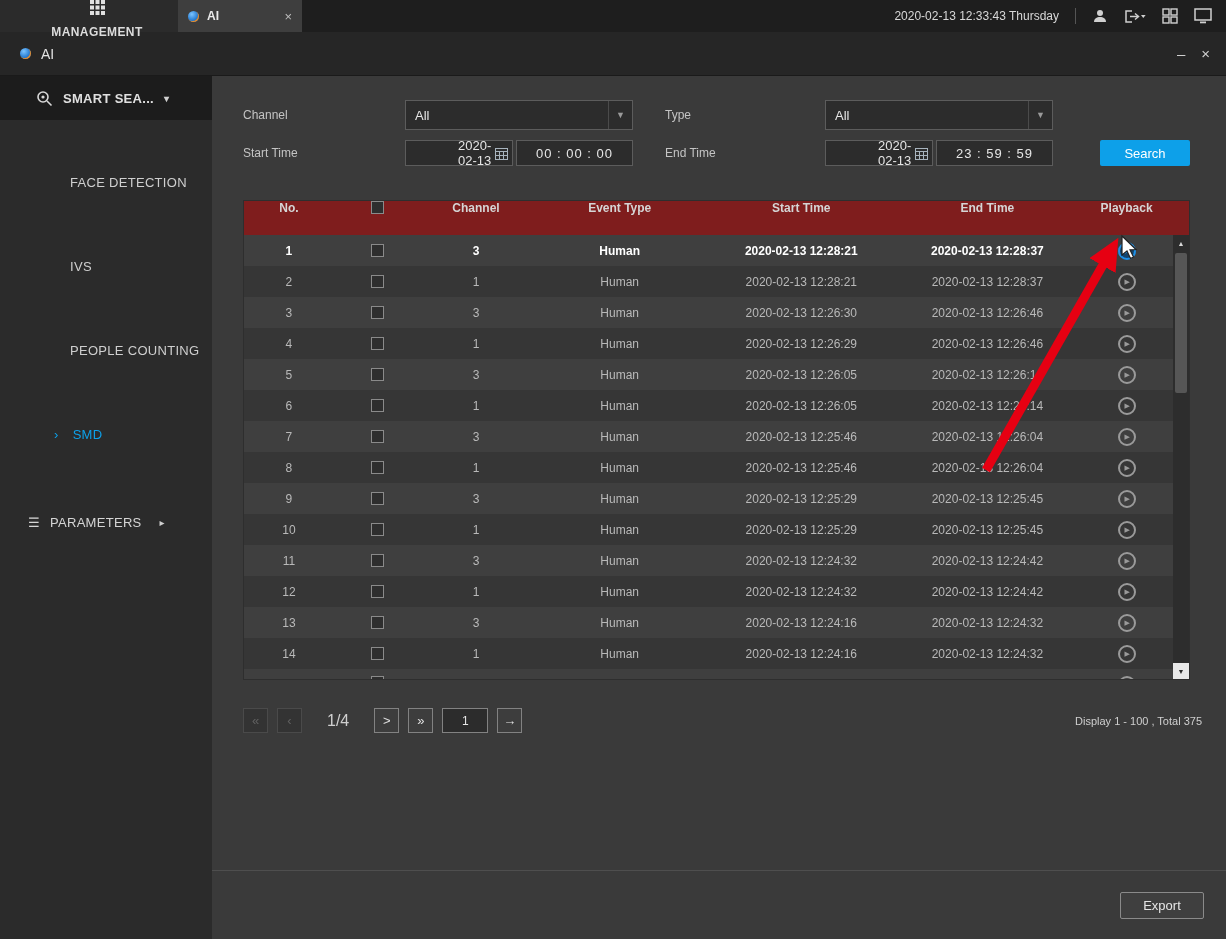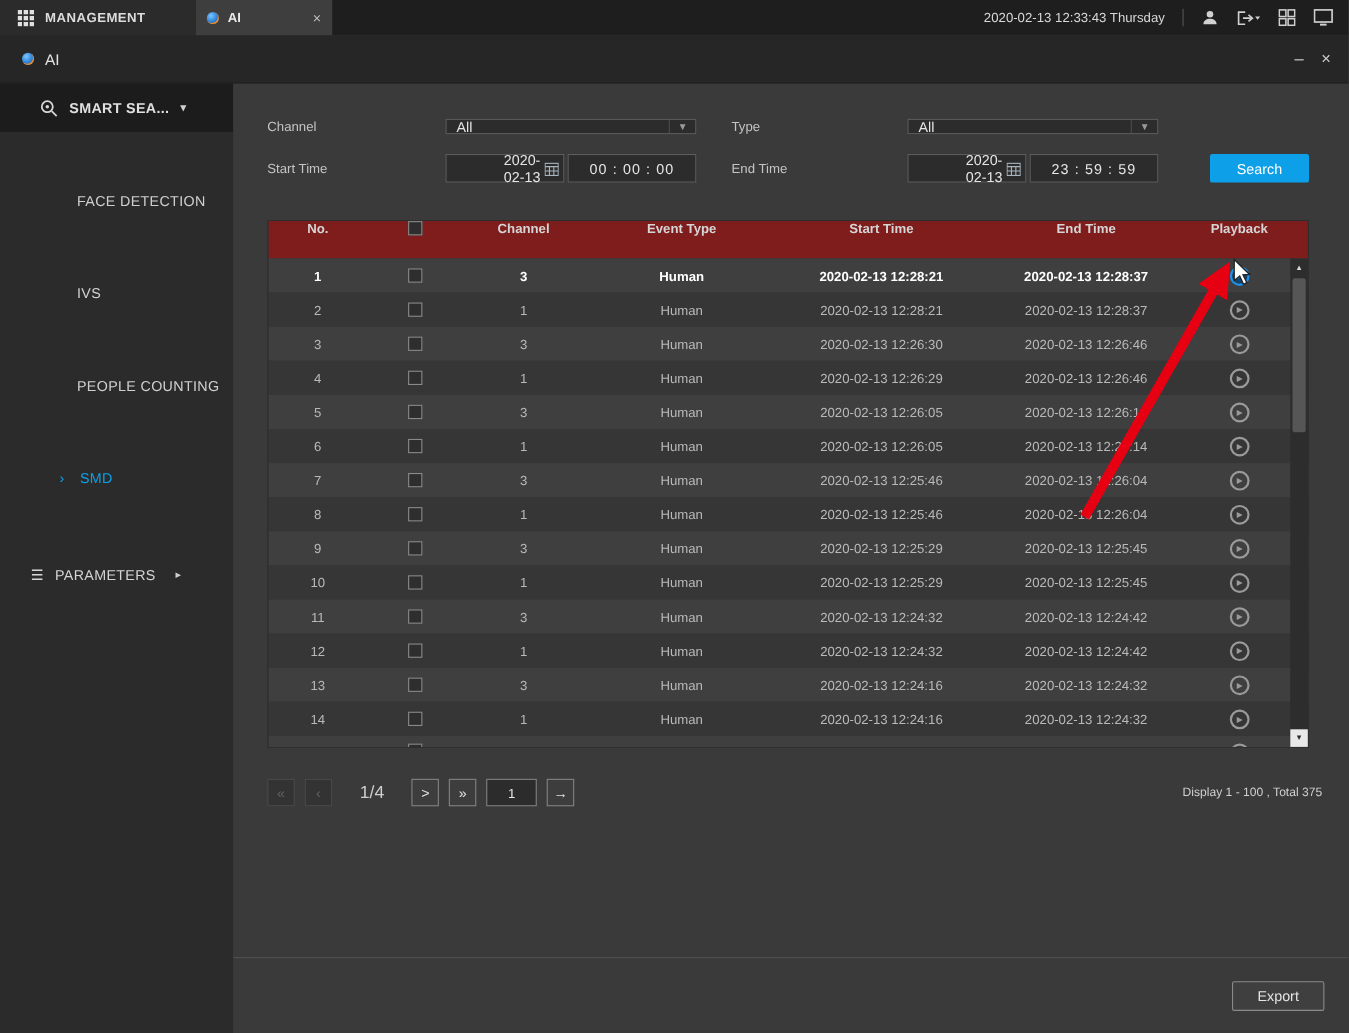--- a/index.html
+++ b/index.html
@@ -3,21 +3,21 @@
 <meta charset="utf-8">
 <style>
   * { box-sizing: border-box; margin: 0; padding: 0; }
   html,body { width:1226px; height:939px; overflow:hidden; }
   body {
     font-family: "Liberation Sans", sans-serif;
     background:#3a3a3a; color:#c8c8c8; font-size:13px; position:relative;
   }
   
   .topbar { height:32px; background:#1e1e1e; display:flex; align-items:stretch; }
-  .mgmt-seg { width:178px; background:#2b2b2b; display:flex; align-items:center; gap:10px; padding:0 0 0 16px; }
+  .mgmt-seg { width:178px; background:#2b2b2b; display:flex; align-items:center; gap:10px; padding:0 0 0 16px;flex-direction:column; }
   .mgmt-label { font-size:12px; font-weight:bold; color:#dcdcdc; letter-spacing:.4px; }
   .ai-tab { width:124px; background:#3e3e3e; display:flex; align-items:center; gap:8px; padding:0 10px; }
   .ai-tab-label { font-size:12px; font-weight:bold; color:#eaeaea; }
   .tab-close { margin-left:auto; color:#bdbdbd; font-size:13px; cursor:default; }
   .topbar-right { margin-left:auto; display:flex; align-items:center; gap:16px; padding-right:14px; }
   .datetime { font-size:12px; color:#d8d8d8; }
   .tb-sep { width:1px; height:16px; background:#555; }
   .tb-icon { display:flex; align-items:center; color:#d0d0d0; }
   .dot-ai { width:11px; height:11px; border-radius:50%;
     background: radial-gradient(circle at 35% 30%, #7cc4ff 0%, #2a7fd4 55%, #0b4e93 100%);
@@ -39,21 +39,21 @@
   .si-active .smd-arrow { color:#0da0e9; margin-right:14px; margin-left:-16px; font-size:13px; }
   .si-params { padding-left:28px; gap:10px; margin-top:4px; color:#d5d5d5; }
   .caret { font-size:10px; color:#cfcfcf; }
   .params-caret { margin-left:8px; }
   
   .filters { padding:26px 24px 0 31px; }
   .filter-row { display:flex; align-items:center; height:26px; margin-bottom:12px; }
   .flabel { font-size:12px; color:#c4c4c4; }
   .lbl-ch,.lbl-st { width:162px; }
   .lbl-type,.lbl-et { width:160px; margin-left:32px; }
-  .dd { width:228px; height:14px; background:#2c2c2c; border:1px solid #5c5c5c; display:flex; align-items:center; padding:0 0 0 9px; color:#e6e6e6; cursor:default; }
+  .dd { width:228px; height:30px; background:#2c2c2c; border:1px solid #5c5c5c; display:flex; align-items:center; padding:0 0 0 9px; color:#e6e6e6; cursor:default; }
   .dd-arrow { margin-left:auto; width:24px; align-self:stretch; display:flex; align-items:center; justify-content:center; color:#9a9a9a; font-size:9px; border-left:1px solid #4b4b4b; }
   .date-box { width:108px; height:26px; background:#2c2c2c; border:1px solid #5c5c5c; display:flex; align-items:center; padding:0 5px 0 8px; color:#e6e6e6; gap:4px; }
   .date-box .val { flex:1;margin-left:44px; }
   .time-box { width:117px; height:26px; background:#2c2c2c; border:1px solid #5c5c5c; display:flex; align-items:center; justify-content:center; color:#e6e6e6; margin-left:3px; letter-spacing:1px; }
   .search-btn { width:90px; height:26px; margin-left:47px; background:#0da0e9; border:none; border-radius:2px; color:#fff; font-size:13px; font-family:inherit; cursor:pointer; }
   
   .table-wrap { margin:22px 0 0 31px; width:947px; height:480px; position:relative; overflow:hidden; border:1px solid #2e2e2e; background:#353535; }
   .thead { height:34px; background:#7f1d1d; display:flex; align-items:flex-start; padding-right:16px; }
   .hcell { font-size:12px; font-weight:bold; color:#d5d5d5; text-align:center; }
   .trow { height:31px; display:flex; align-items:center; padding-right:16px; }

